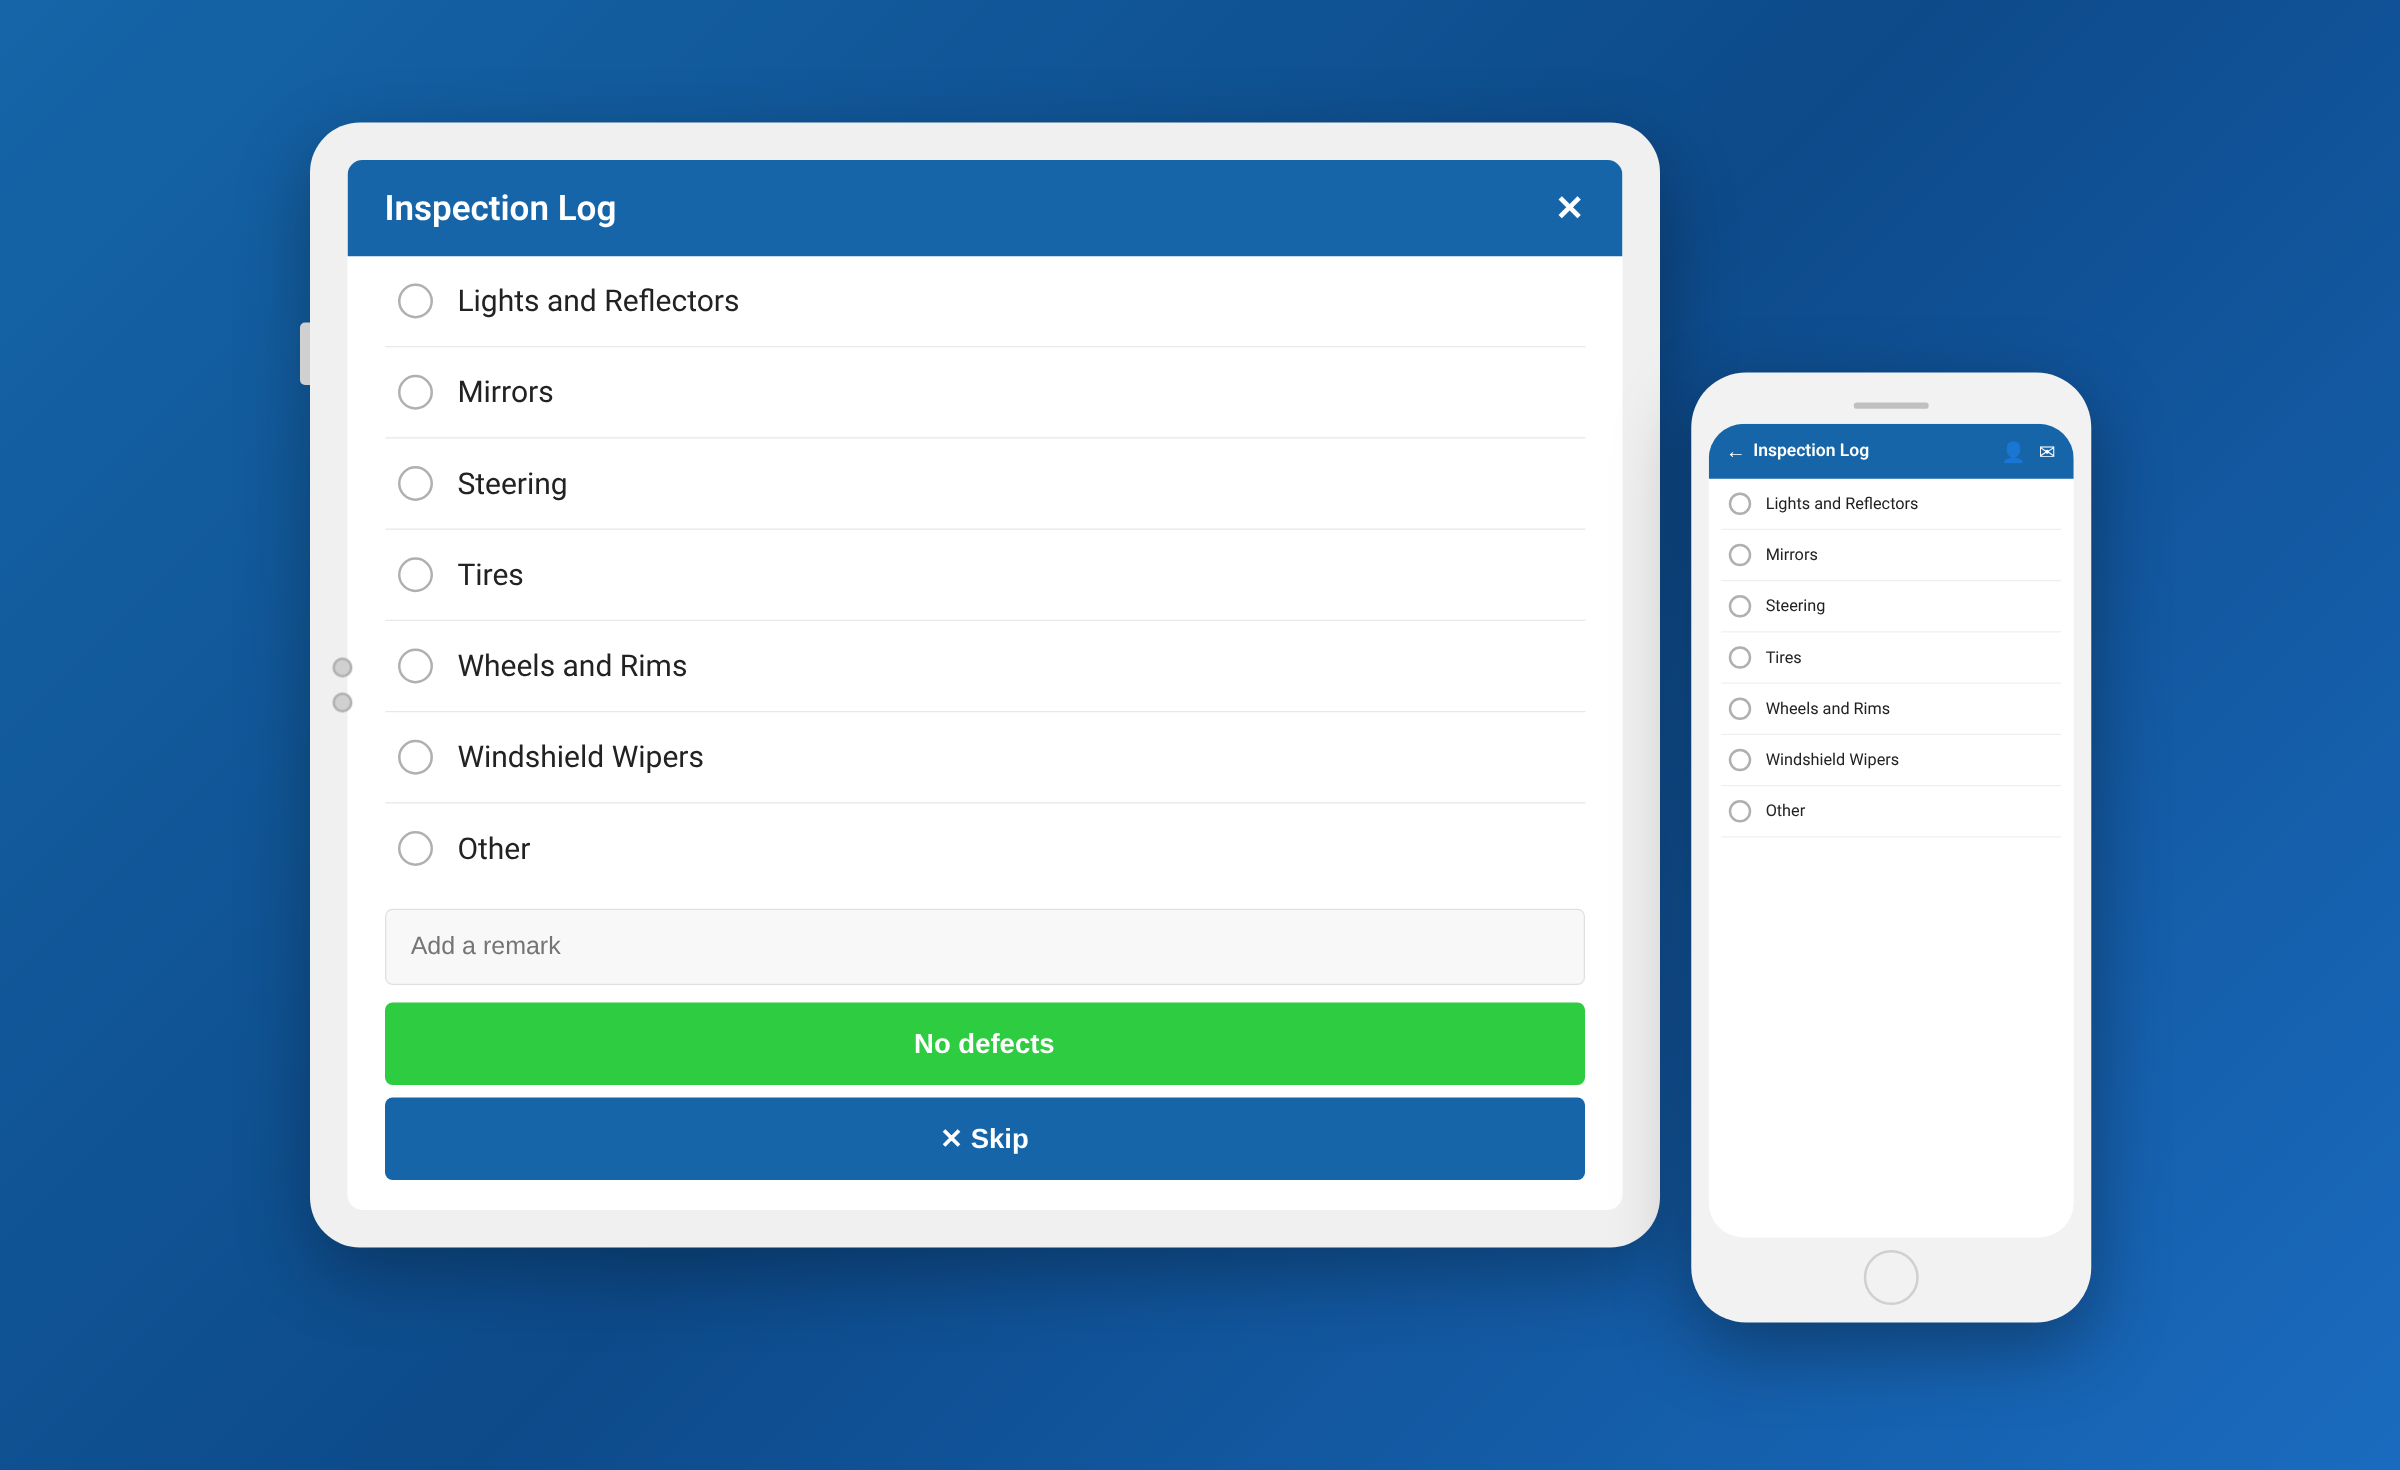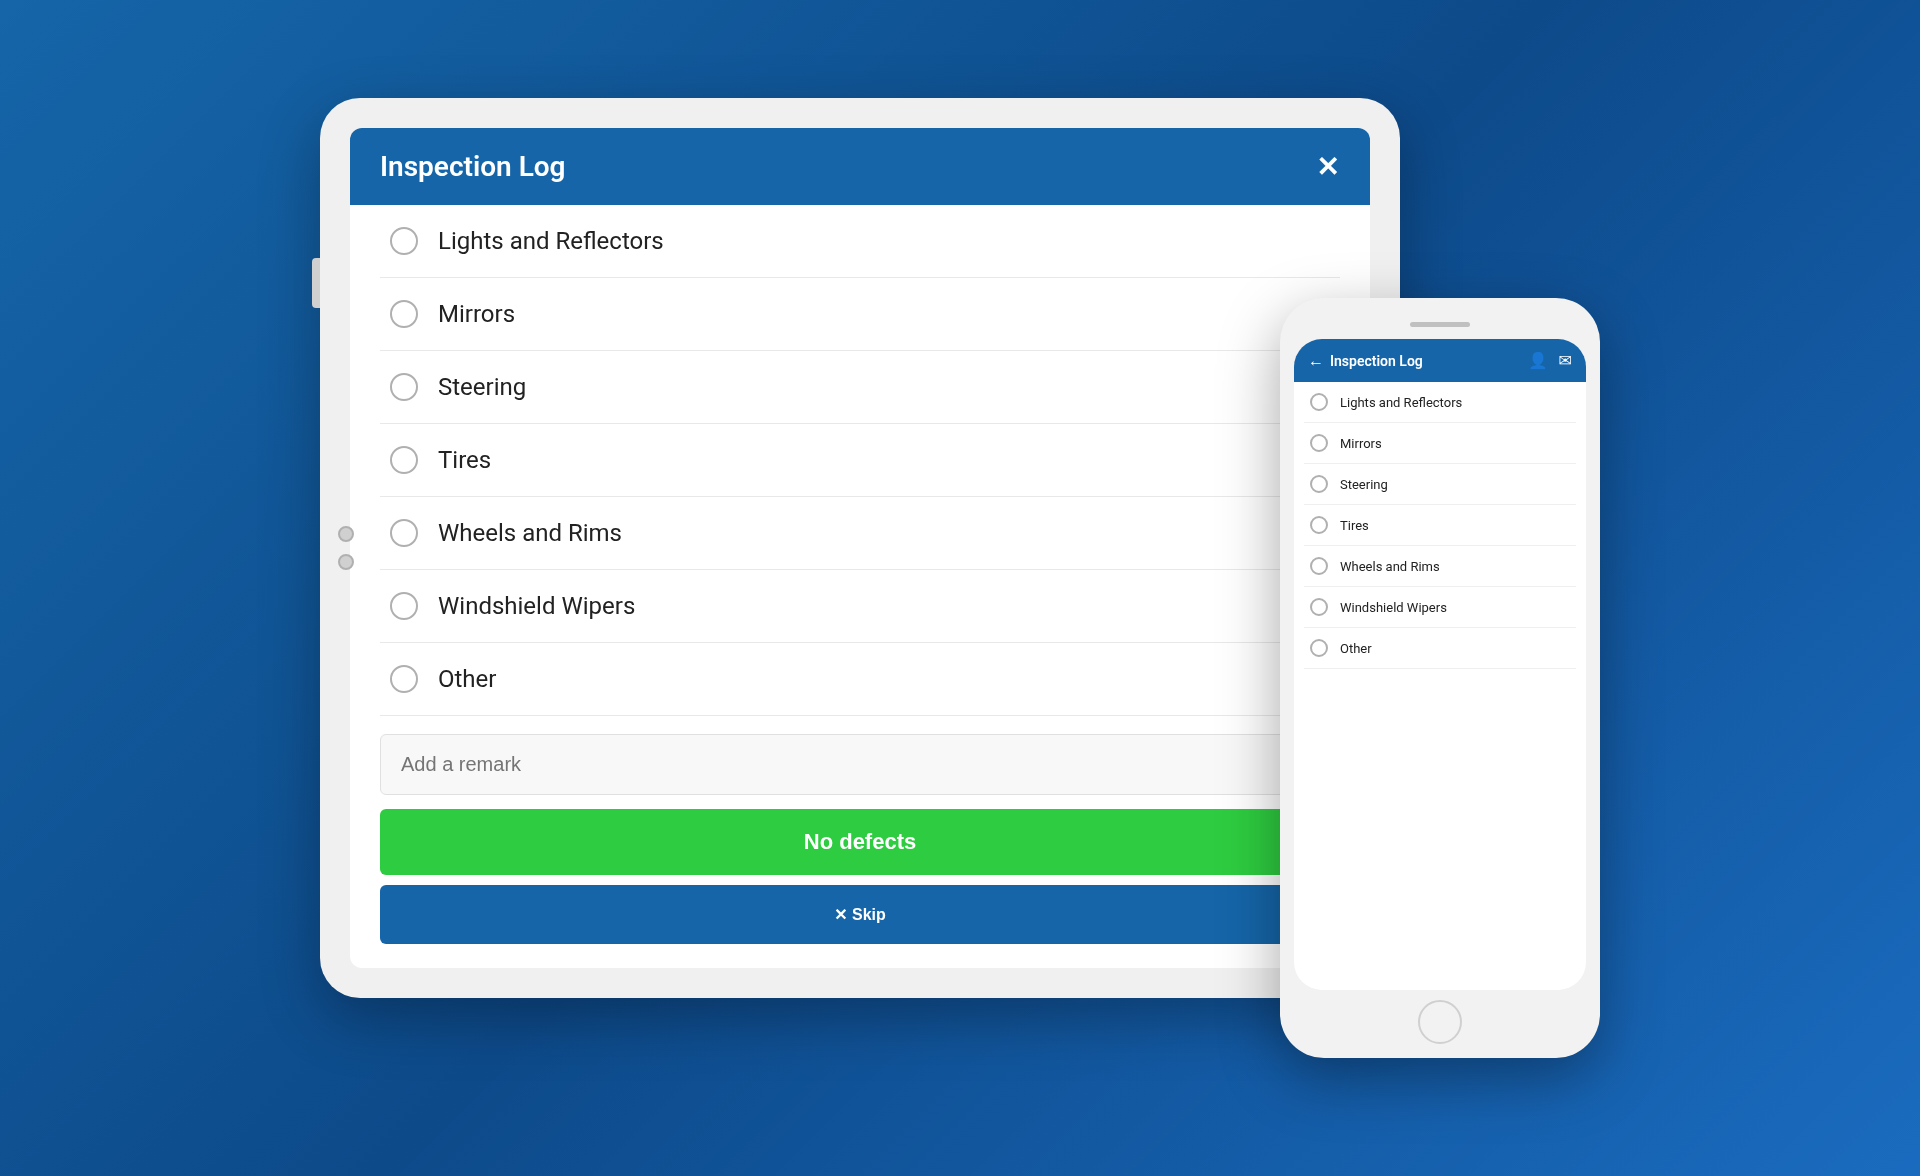--- a/index.html
+++ b/index.html
@@ -10,21 +10,21 @@
       background: linear-gradient(135deg, #1565a8 0%, #0d4a8a 50%, #1a6bbf 100%);
       display: flex;
       align-items: center;
       justify-content: center;
       font-family: -apple-system, BlinkMacSystemFont, 'Segoe UI', Roboto, Arial, sans-serif;
       overflow: hidden;
     }
 
     .scene {
       position: relative;
-      width: 1280px;
+      width: 1425px;
       height: 980px;
     }
 
     
     .tablet {
       position: absolute;
       left: 0;
       top: 0;
       width: 1080px;
       height: 900px;
@@ -162,21 +162,21 @@
       margin-bottom: 10px;
     }
 
     .btn-skip {
       width: 100%;
       background: #1565a8;
       color: white;
       border: none;
       border-radius: 6px;
       padding: 20px;
-      font-size: 16px;
+      font-size: 22px;
       font-weight: 600;
       cursor: pointer;
     }
 
     
     .phone {
       position: absolute;
       right: 0;
       bottom: 20px;
       width: 320px;

